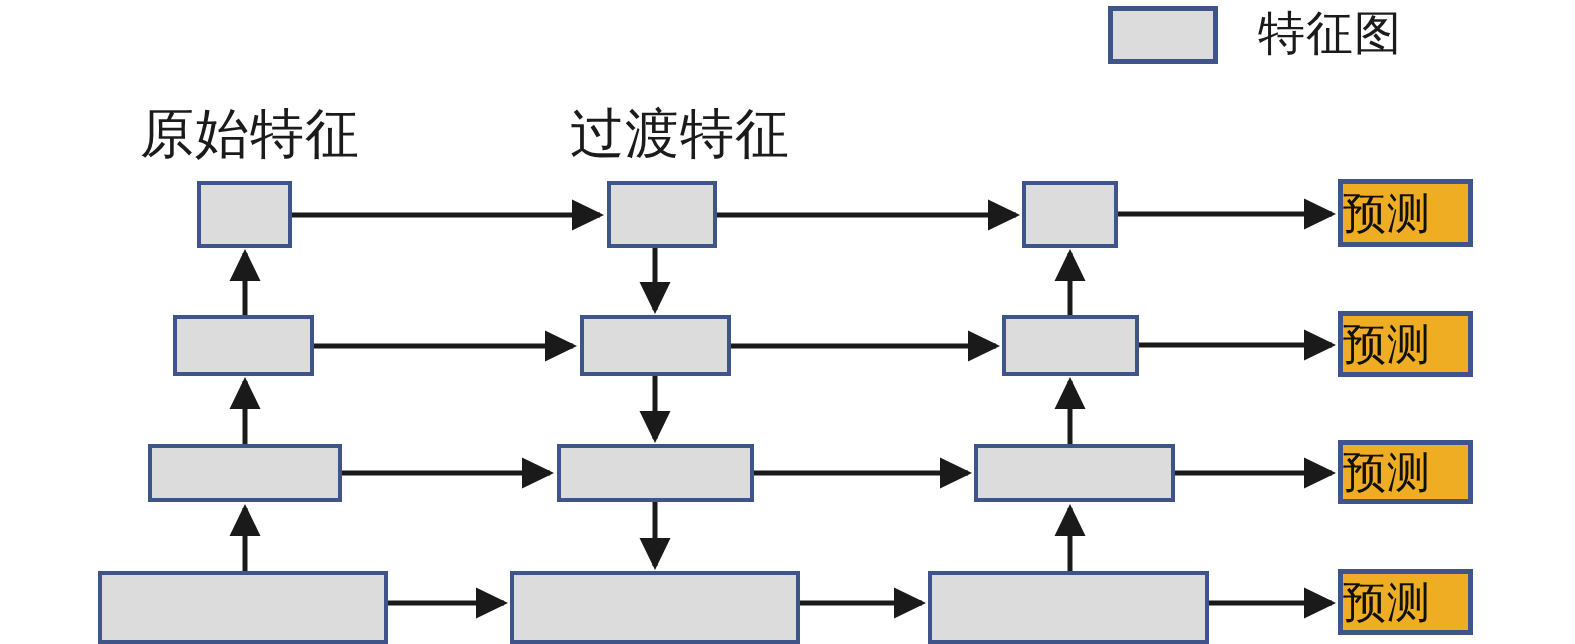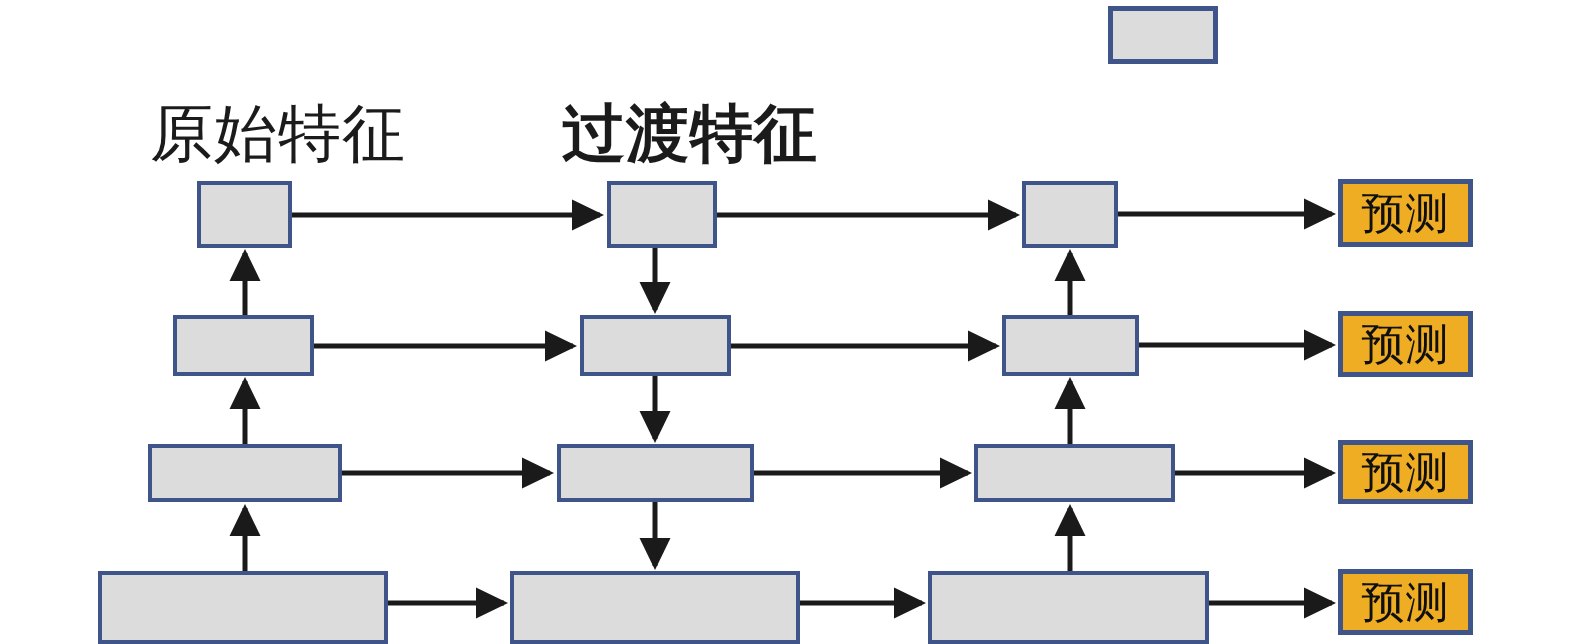--- a/index.html
+++ b/index.html
@@ -33,43 +33,41 @@
     top: 3px;
     font-size: 47px;
     line-height: 60px;
     color: #1b1b1b;
     white-space: nowrap;
     letter-spacing: 1px;
   }
   .col-header {
     position: absolute;
     top: 104px;
-    font-size: 63px;
+    font-size: 54px;
     line-height: 60px;
     color: #1b1b1b;
     white-space: nowrap;
     text-align: center;
     transform: translateX(-50%);
     letter-spacing: 1px;
-    margin-left: 28px;
   }
   .node {
     position: absolute;
     background: #dcdcdd;
     border: 4px solid #3f5489;
     box-sizing: border-box;
   }
   .pred {
     position: absolute;
     background: #efad24;
     border: 5px solid #3f5489;
     box-sizing: border-box;
     display: flex;
     align-items: center;
-    justify-content: center;
   }
   .pred-label {
     font-size: 43px;
     line-height: 1;
     color: #101010;
     white-space: nowrap;
     letter-spacing: 1px;
   }
   svg.arrows {
     position: absolute;
@@ -79,23 +77,24 @@
     height: 644px;
     pointer-events: none;
   }
 </style>
 </head>
 <body>
 
 <div id="canvas">
 
   <div class="legend-swatch"></div>
+  <div class="legend-label">特征图</div>
 
   <div class="col-header" style="left:250px;">原始特征</div>
-  <div class="col-header" style="left:662px;font-weight:bold;">过渡特征</div>
+  <div class="col-header" style="left:680px;">过渡特征</div>
 
   <svg class="arrows" viewBox="0 0 1575 644" xmlns="http://www.w3.org/2000/svg">
     <defs>
       <marker id="ah" markerWidth="7" markerHeight="7" refX="5.6" refY="3.5" orient="auto" markerUnits="strokeWidth">
         <path d="M0,0.4 L6.4,3.5 L0,6.6 z" fill="#1a1a1a"></path>
       </marker>
     </defs>
 
     <g stroke="#1a1a1a" stroke-width="5" fill="none" marker-end="url(#ah)">
 

